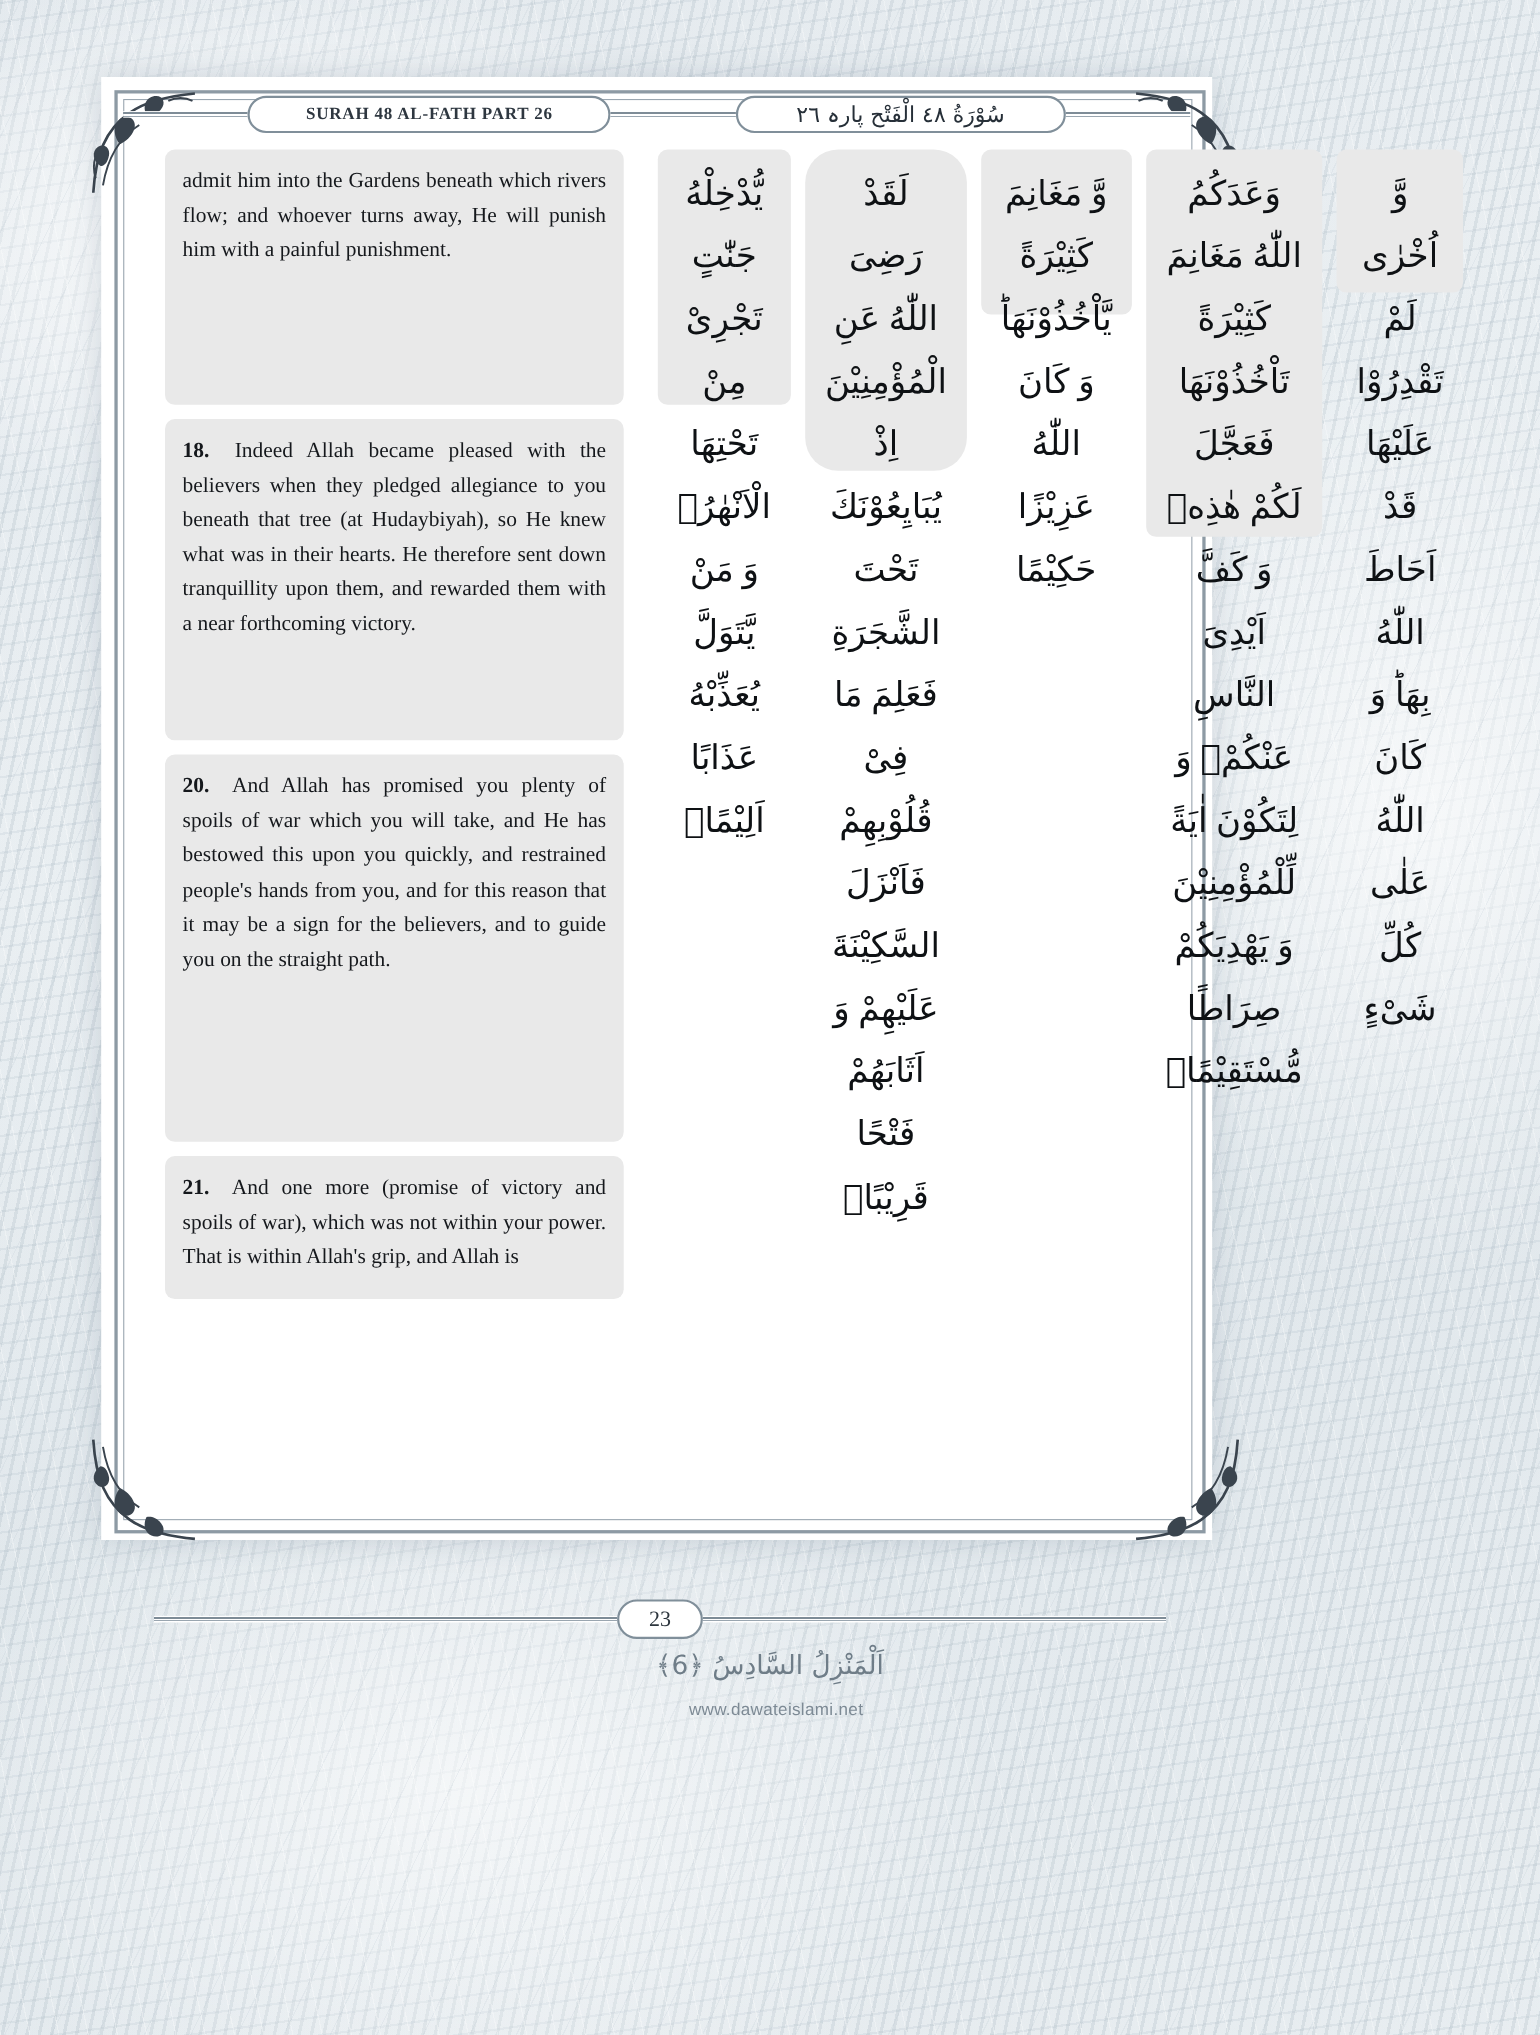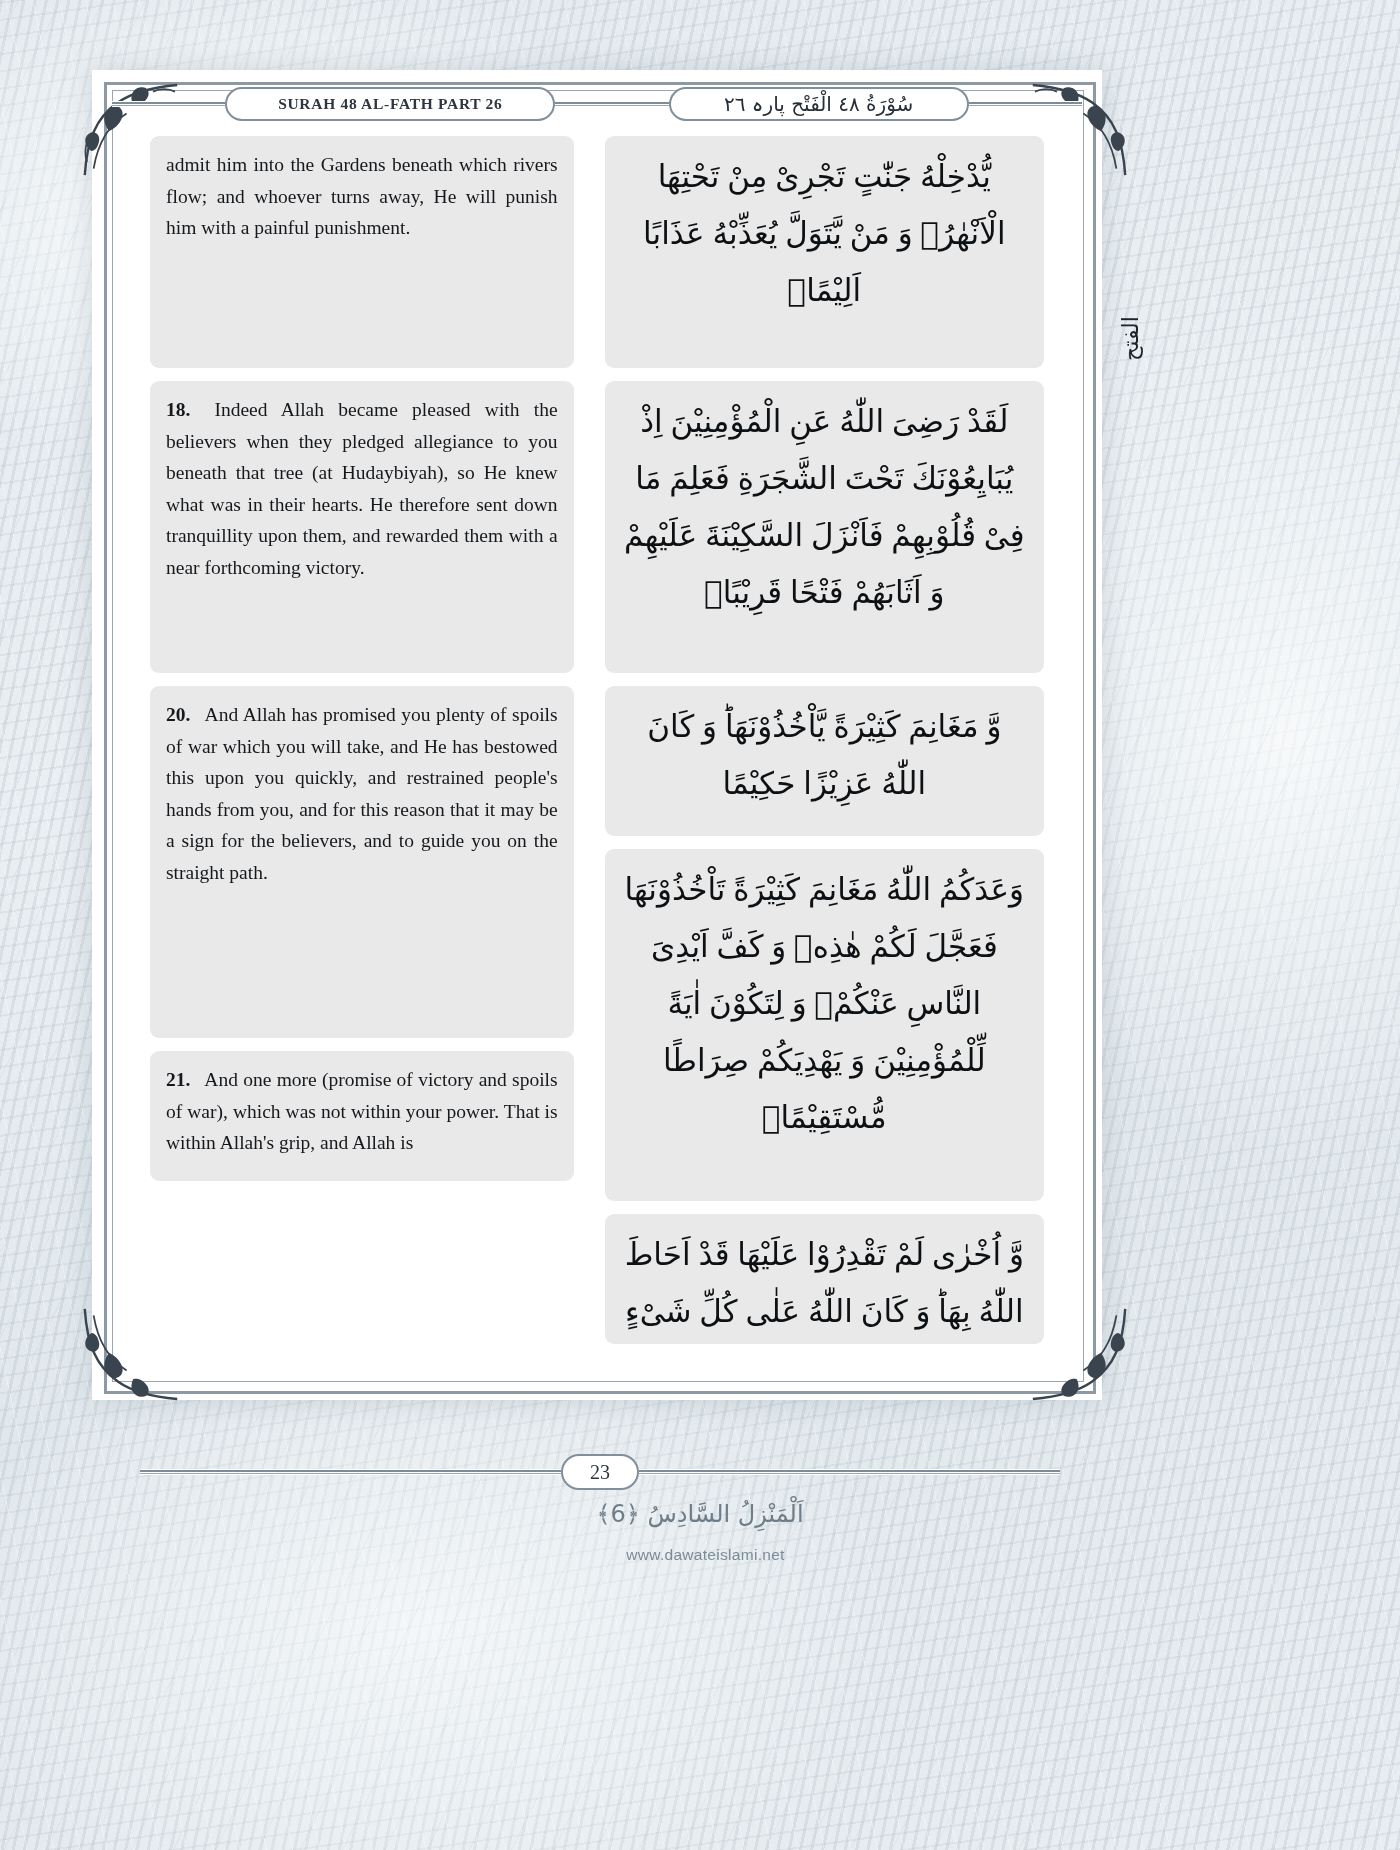--- a/index.html
+++ b/index.html
@@ -78,21 +78,21 @@
     font-family:"DejaVu Sans", sans-serif;
     font-size:20px;color:#262f38;white-space:nowrap;direction:rtl;
   }
 
   
   .columns{
     position:absolute;left:150px;top:136px;width:894px;height:1238px;
     display:flex;gap:18px;
   }
   .col-eng{width:430px;display:flex;flex-direction:column;gap:13px;}
-  .col-ara{width:446px;display:flex;flex-direction:column;gap:13px;padding-left:13px;}
+  .col-ara{width:446px;display:flex;gap:13px;padding-left:13px;}
 
   .block{
     background:#e9e9e9;border-radius:9px;
     box-sizing:border-box;
   }
   .block.eng{
     padding:13px 16px 15px 16px;
     font-size:19.5px;line-height:1.62;color:#15181c;
     text-align:justify;text-justify:inter-word;
     -webkit-hyphens:none;hyphens:none;
@@ -102,21 +102,21 @@
     padding:12px 18px 14px 18px;
     direction:rtl;text-align:center;
     font-family:"DejaVu Sans", sans-serif;
     font-size:31px;line-height:1.84;color:#0e1114;
     letter-spacing:-0.5px;
     word-spacing:-2px;
   }
 
   
   .h-r1-e{height:232px;}   .h-r1-a{height:232px;}
-  .h-r2-e{height:292px;}   .h-r2-a{height:292px;}
+  .h-r2-e{height:292px;}   .h-r2-a{height:292px;border-radius:30px;}
   .h-r3-e{height:150px;}   .h-r3-a{height:150px;}
   .h-r4-e{height:352px;}   .h-r4-a{height:352px;}
   .h-r5-e{height:130px;}   .h-r5-a{height:130px;}
 
   
   .side-tab{
     position:absolute;left:1104px;top:268px;width:52px;height:140px;
     display:flex;align-items:center;justify-content:center;
   }
   .side-tab span{

